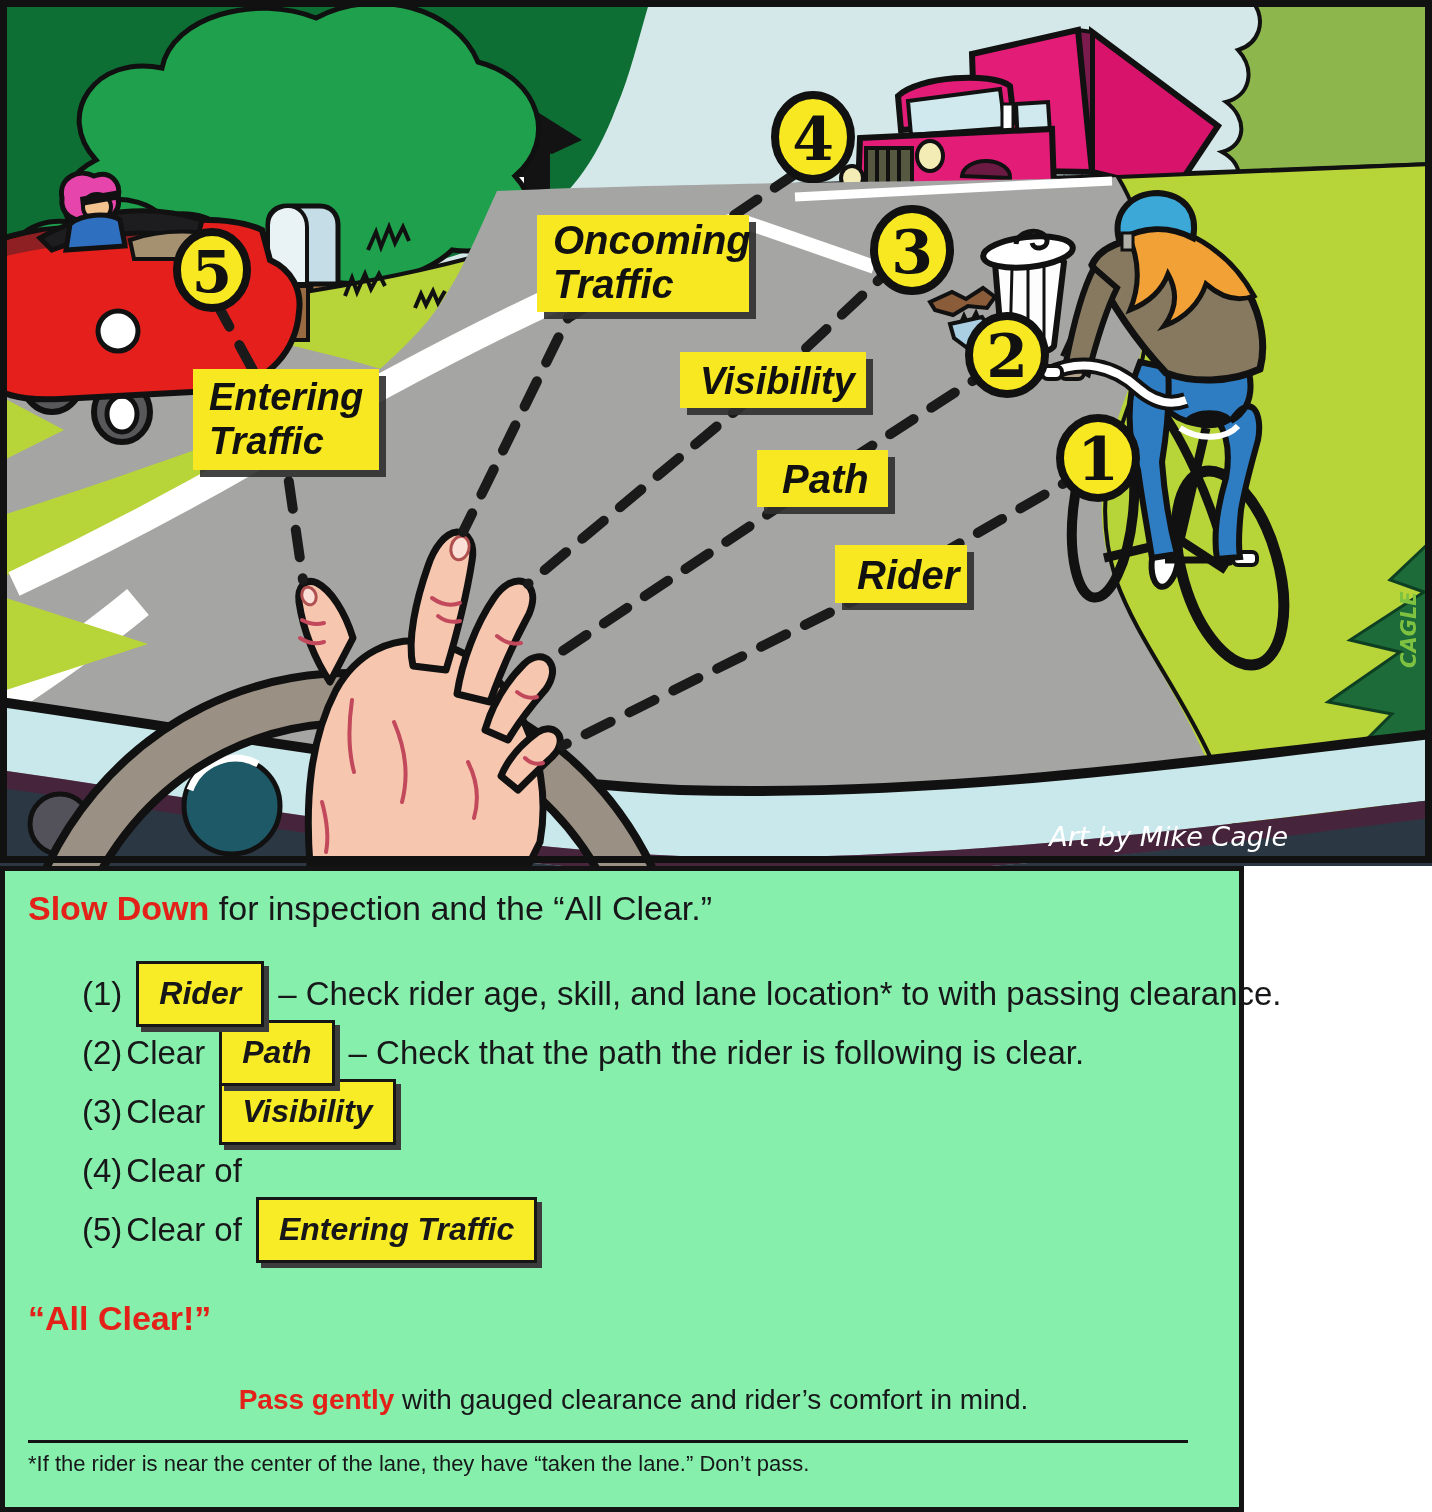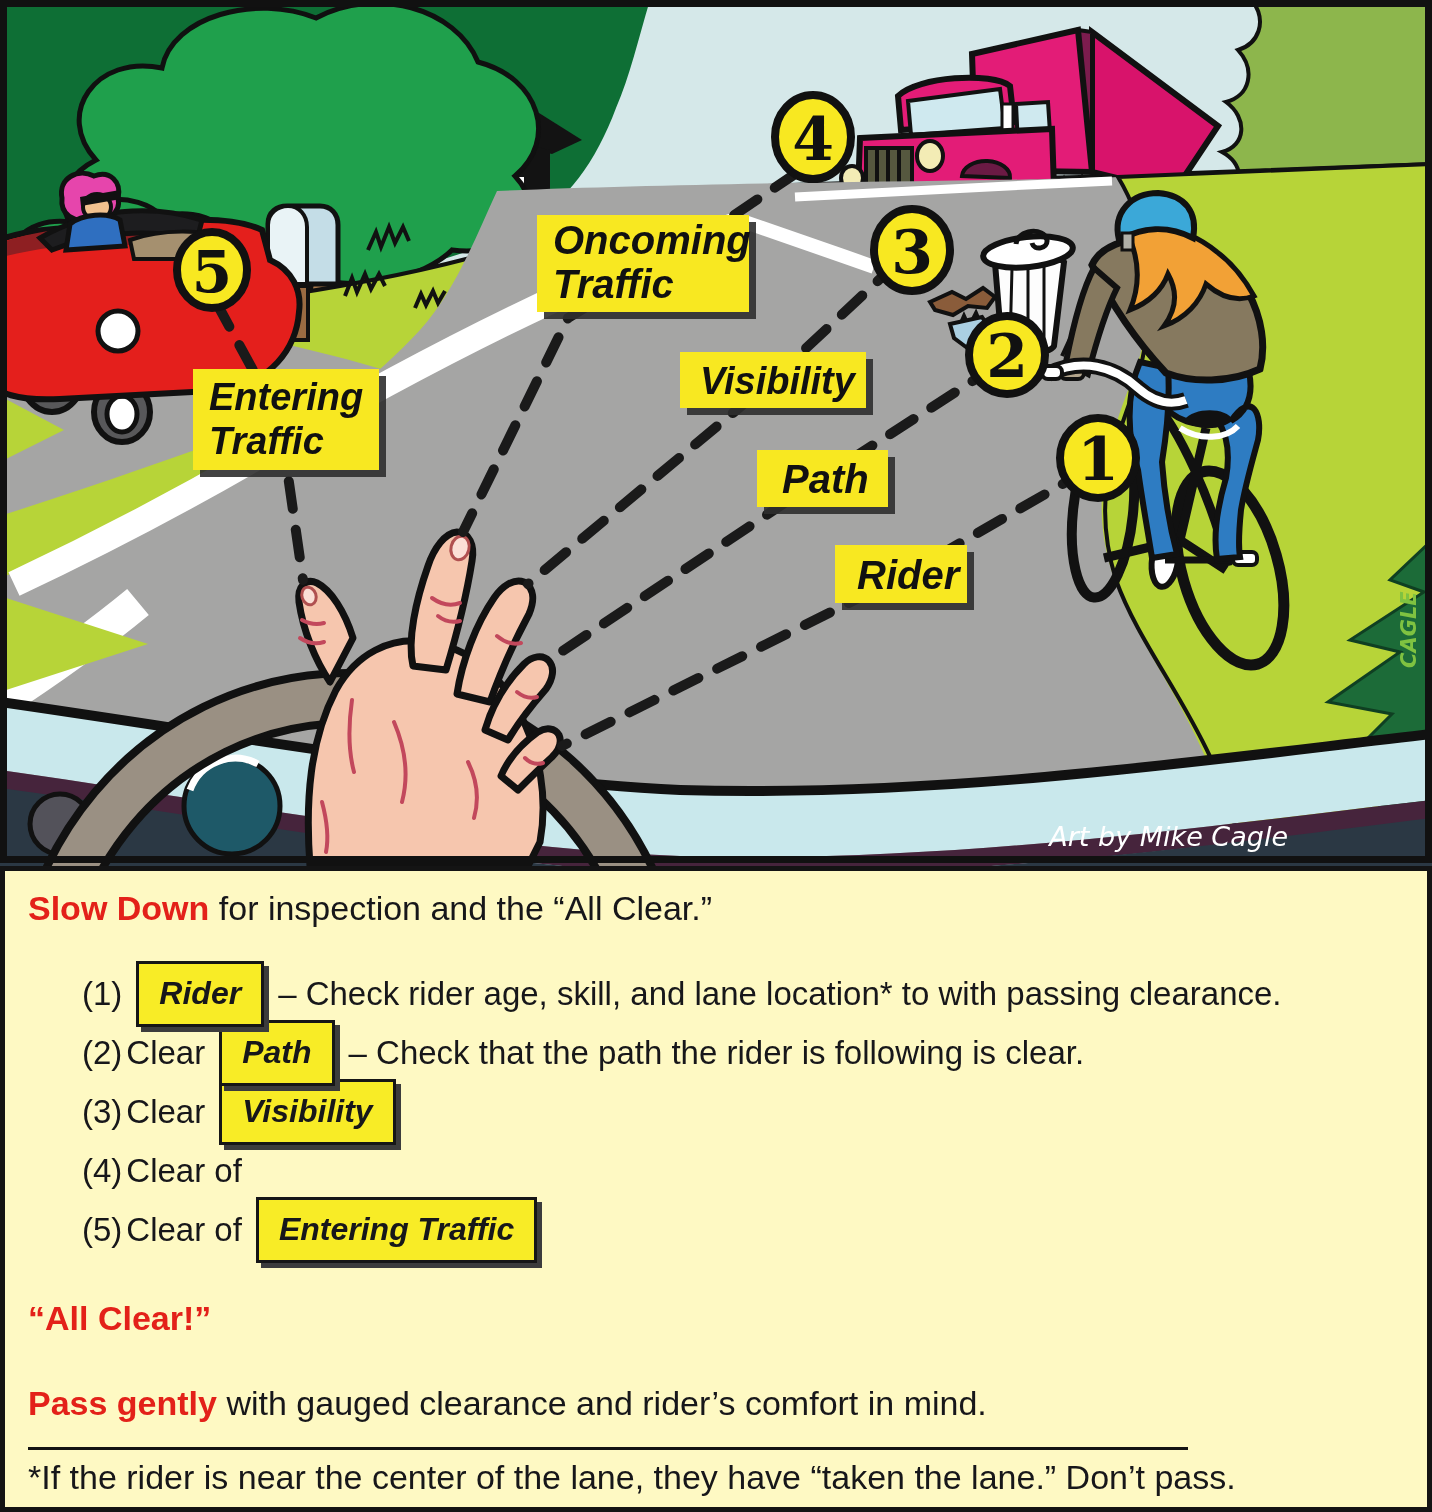--- a/index.html
+++ b/index.html
@@ -1,35 +1,35 @@
 <!DOCTYPE html>
 <html><head>
 <meta charset="utf-8">
 <style>
   html,body{margin:0;padding:0;background:#ffffff;}
   .stage{position:relative;width:1432px;height:1512px;background:#ffffff;overflow:hidden;
          font-family:"Liberation Sans",sans-serif;}
   .art{position:absolute;left:0;top:0;display:block;}
   
-  .panel{position:absolute;left:0;top:866px;width:1432px;height:646px;background:#fef9c3;
+  .panel{position:absolute;left:0;top:866px;width:1244px;height:646px;background:#86efac;
          border:5px solid #141414;box-sizing:border-box;padding:12px 0 0 23px;color:#17171a;}
   .intro{font-size:34px;margin-top:6px;}
   .lead-red{color:#e32119;font-weight:bold;}
   .steps{margin:36px 0 0 54px;}
   .step{display:flex;align-items:center;height:59px;font-size:33px;position:relative;white-space:nowrap;}
   .step:nth-of-type(1){z-index:9}.step:nth-of-type(2){z-index:8}.step:nth-of-type(3){z-index:7}
   .step:nth-of-type(4){z-index:6}.step:nth-of-type(5){z-index:5}
   .step-prefix{margin-right:4px;}
   .tag{display:inline-flex;align-items:center;height:60px;padding:0 20px;margin:0 14px 0 10px;
        background:#f8ec26;border:3px solid #161616;box-shadow:5px 5px 0 #3c3c3c;
        font-style:italic;font-weight:bold;font-size:32px;}
   .allclear{color:#e32119;font-weight:bold;font-size:34px;margin-top:40px;}
-  .pass{font-size:34px;margin-top:46px;}
+  .pass{font-size:28px;margin-top:46px;text-align:center;}
   .rule{width:1160px;border-top:3px solid #141414;margin-top:24px;}
-  .footnote{font-size:34px;margin-top:8px;}
+  .footnote{font-size:22px;margin-top:8px;}
   
   .callout-text{font-family:"Liberation Sans",sans-serif;font-style:italic;font-weight:bold;fill:#111;}
   .badge-num{font-family:"DejaVu Serif",serif;font-weight:bold;fill:#111;text-anchor:middle;}
   .credit{font-family:"DejaVu Sans",sans-serif;font-style:italic;font-size:27px;fill:#ffffff;}
   .sig{font-family:"DejaVu Sans",sans-serif;font-style:italic;font-weight:bold;font-size:21px;fill:#7fc241;}
 </style>
 </head>
 <body>
 
 <div class="stage">

